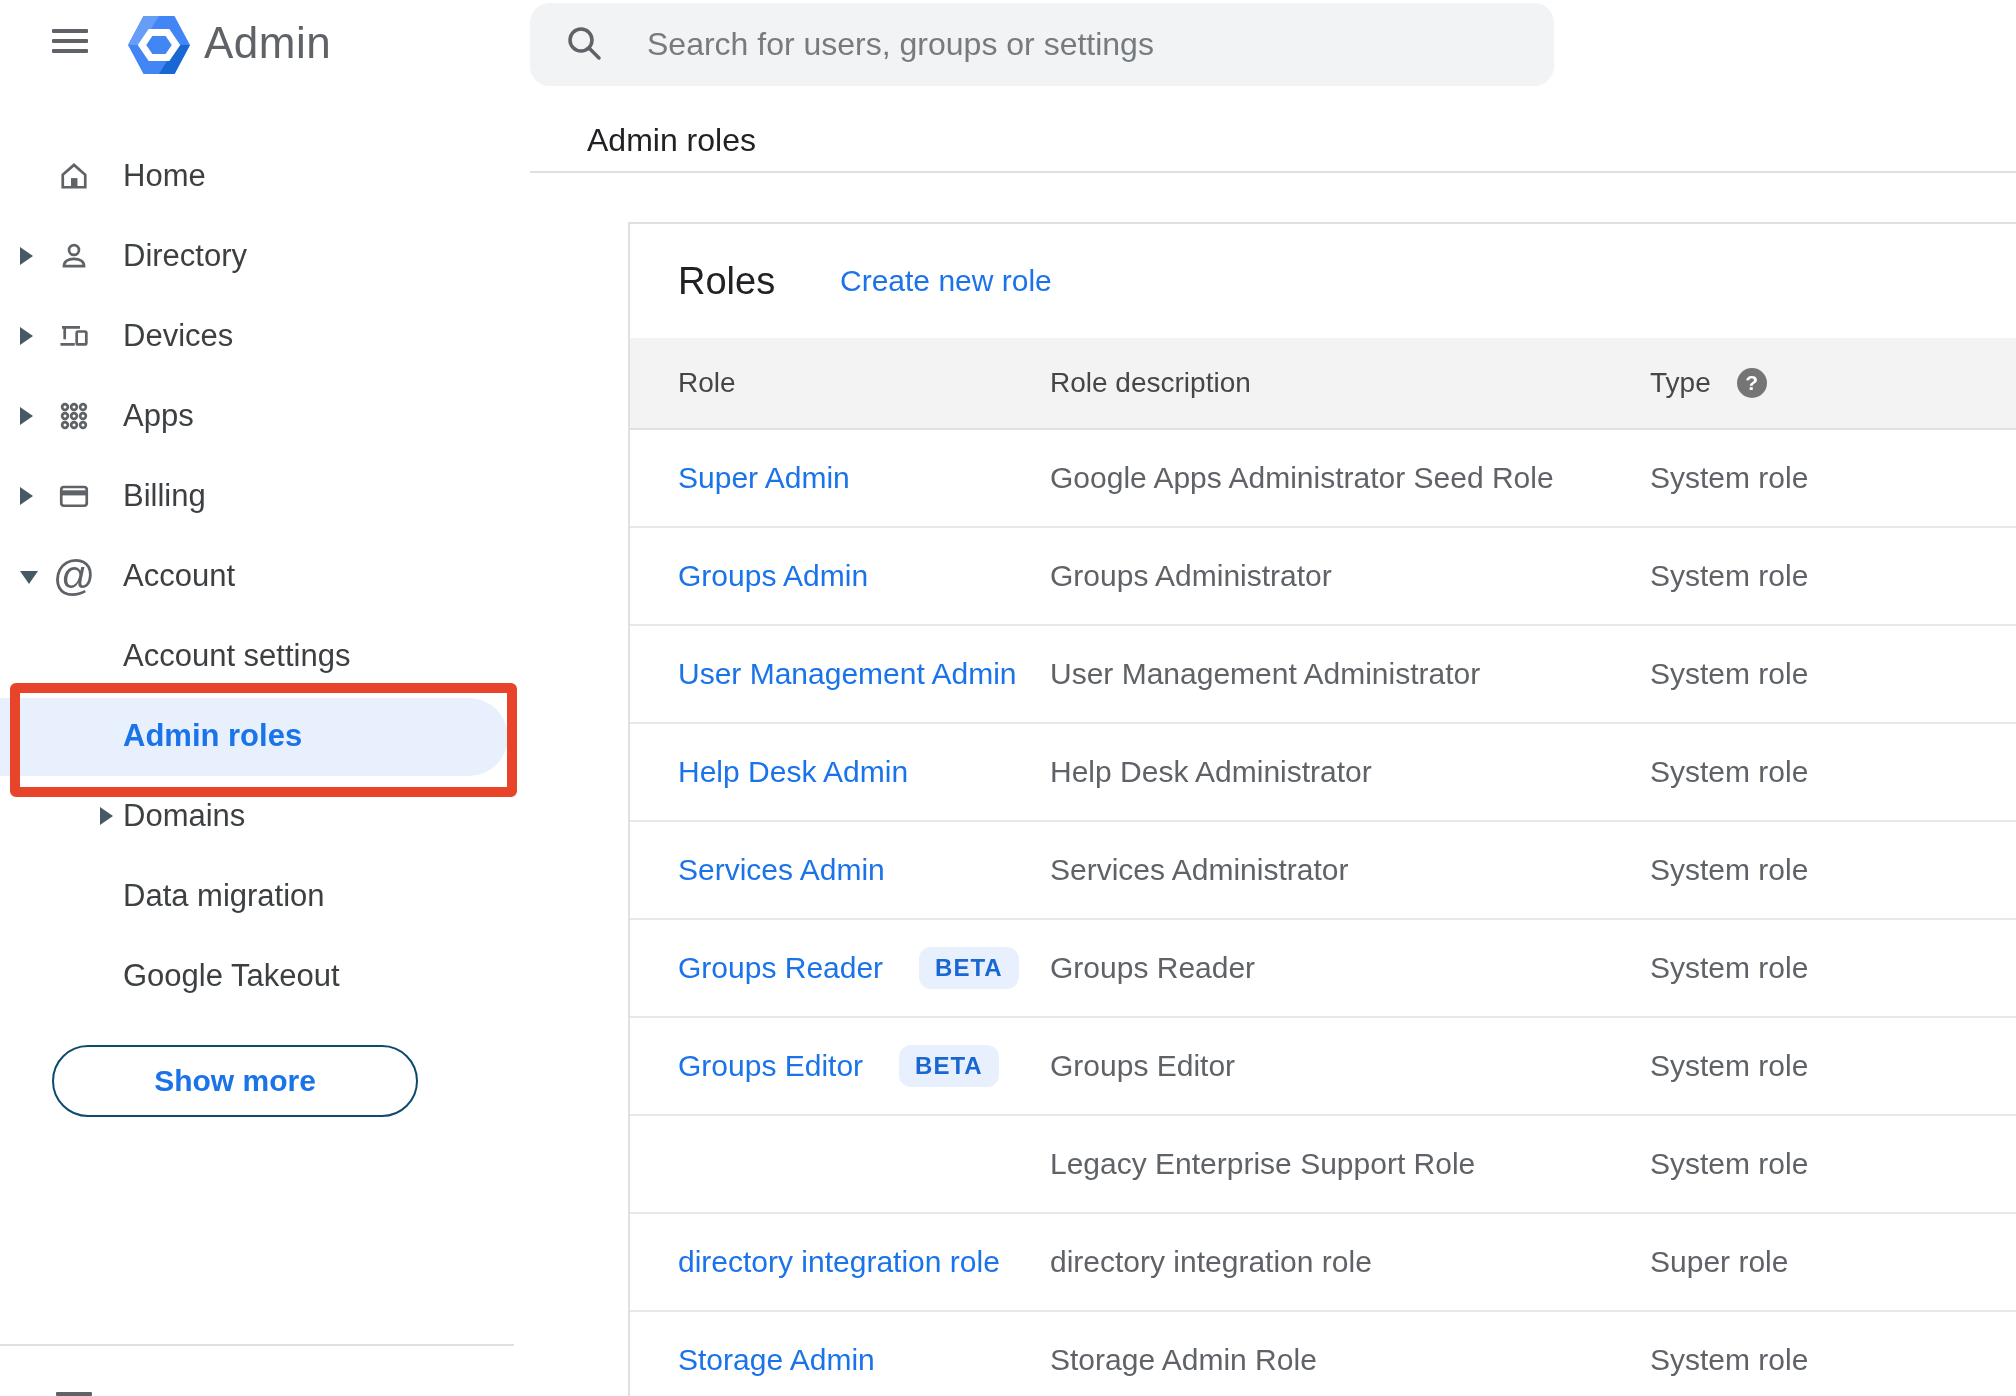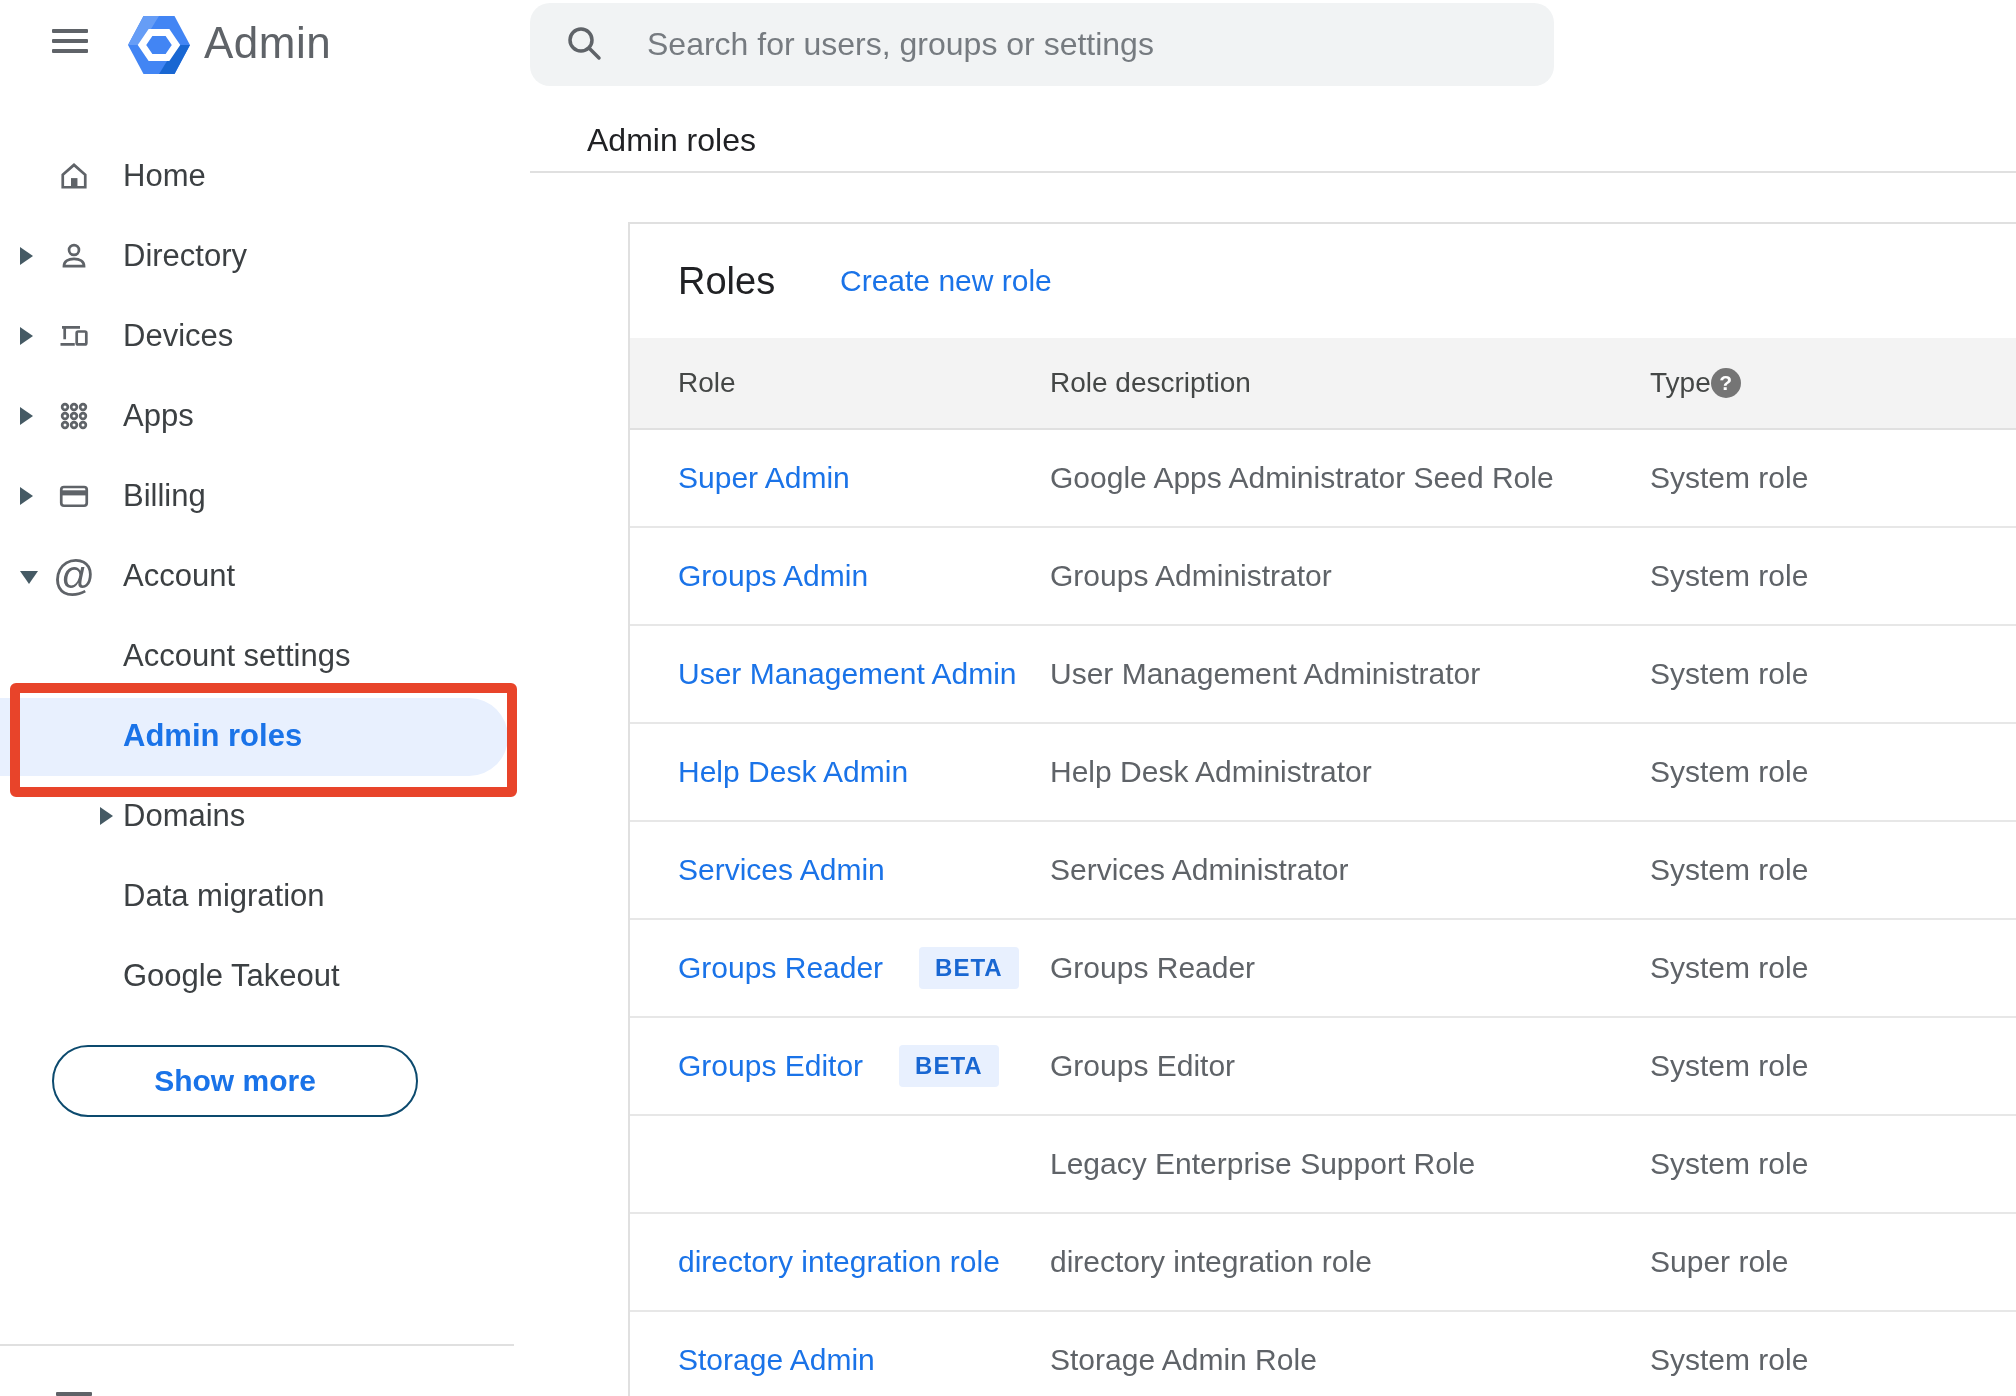--- a/index.html
+++ b/index.html
@@ -53,28 +53,28 @@
   .breadcrumb{position:absolute;left:587px;top:124px;font-size:32px;line-height:32px;color:var(--text-dark);}
   .content-divider{position:absolute;left:530px;top:171px;width:1486px;height:2px;background:var(--divider);}
   
   .card{position:absolute;left:628px;top:222px;width:1420px;height:1220px;border:2px solid var(--divider);background:#fff;}
   .card-head{position:relative;height:114px;}
   .card-title{position:absolute;left:48px;top:34px;font-size:38px;line-height:46px;color:var(--text-dark);}
   .create-link{position:absolute;left:210px;top:42px;font-size:30px;line-height:30px;color:var(--accent-blue);text-decoration:none;cursor:pointer;}
   .thead{position:relative;height:92px;background:var(--header-band-bg);border-bottom:2px solid var(--divider);}
   .col{position:absolute;top:50%;transform:translateY(-50%);font-size:28px;color:#444746;white-space:nowrap;}
   .c0{left:48px;} .c1{left:420px;} .c2{left:1020px;}
-  .type-wrap{display:inline-flex;align-items:center;}
+  .type-wrap{display:inline-flex;align-items:center;gap:26px;}
   .help-icon{width:30px;height:30px;border-radius:50%;background:#757575;color:#fff;font-size:21px;font-weight:bold;display:inline-flex;align-items:center;justify-content:center;cursor:pointer;}
   .trow{position:relative;height:98px;border-bottom:2px solid #e7e7e7;}
   .cell{position:absolute;top:50%;transform:translateY(-50%);font-size:30px;white-space:nowrap;justify-content:center;}
   .role-wrap{display:inline-flex;align-items:center;gap:36px;}
   .role-link{color:var(--accent-blue);text-decoration:none;cursor:pointer;}
   .desc,.type-val{color:var(--text-gray);}
-  .beta-badge{display:inline-flex;align-items:center;height:42px;padding:0 16px;border-radius:4px;background:var(--beta-badge-bg);color:var(--beta-badge-text);font-size:24px;font-weight:bold;letter-spacing:1px;}
+  .beta-badge{display:inline-flex;align-items:center;height:42px;padding:0 16px;border-radius:12px;background:var(--beta-badge-bg);color:var(--beta-badge-text);font-size:24px;font-weight:bold;letter-spacing:1px;}
 </style>
 </head>
 <body>
 
 <div class="sidebar">
   <div class="hamburger">
     <span></span>
       <span></span>
       <span></span>
   </div>

